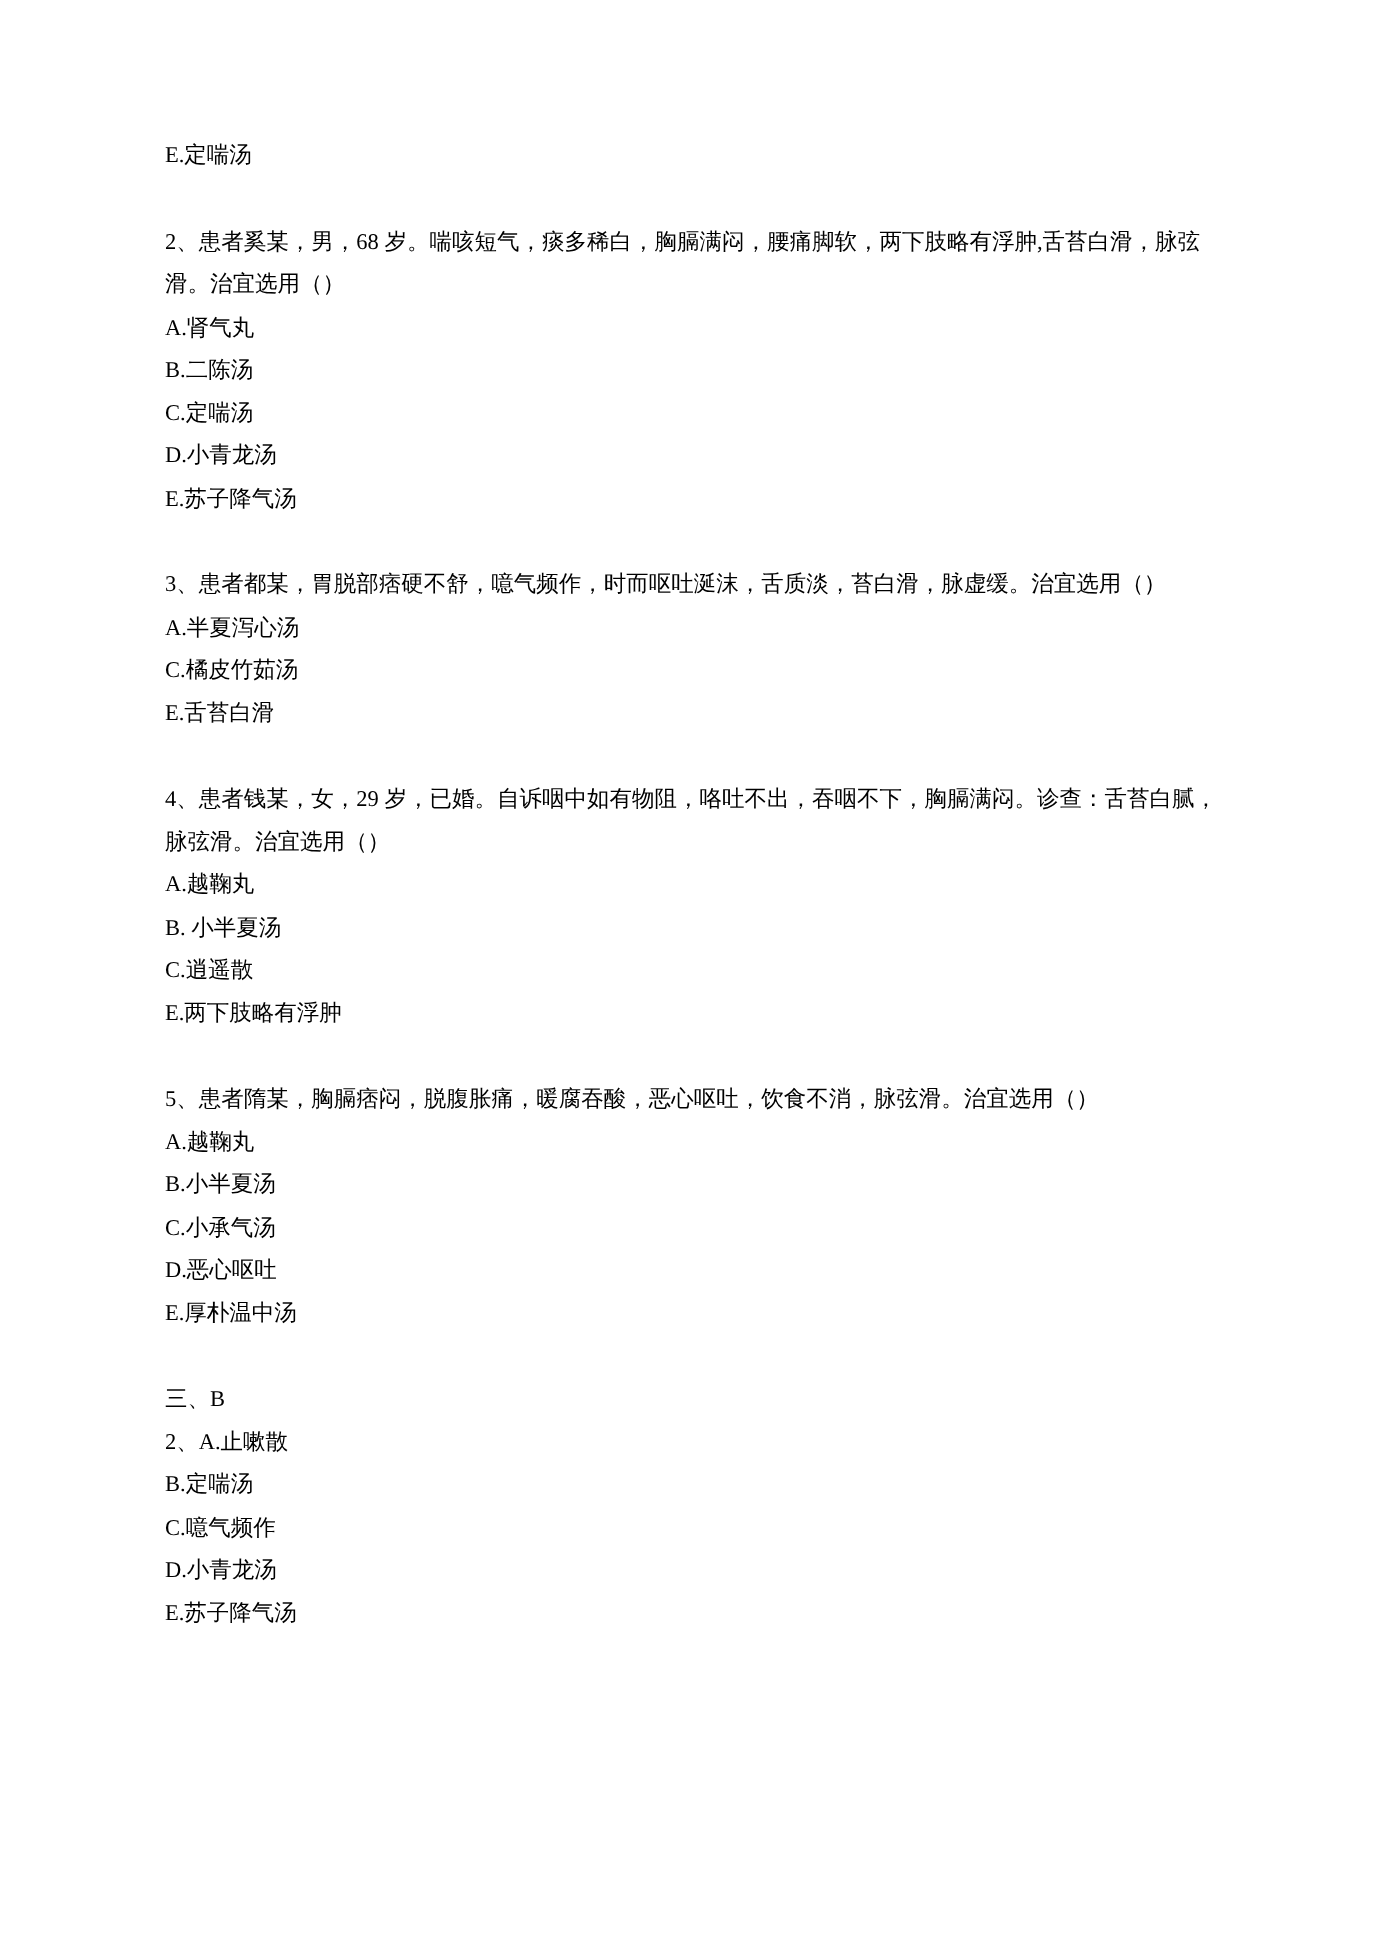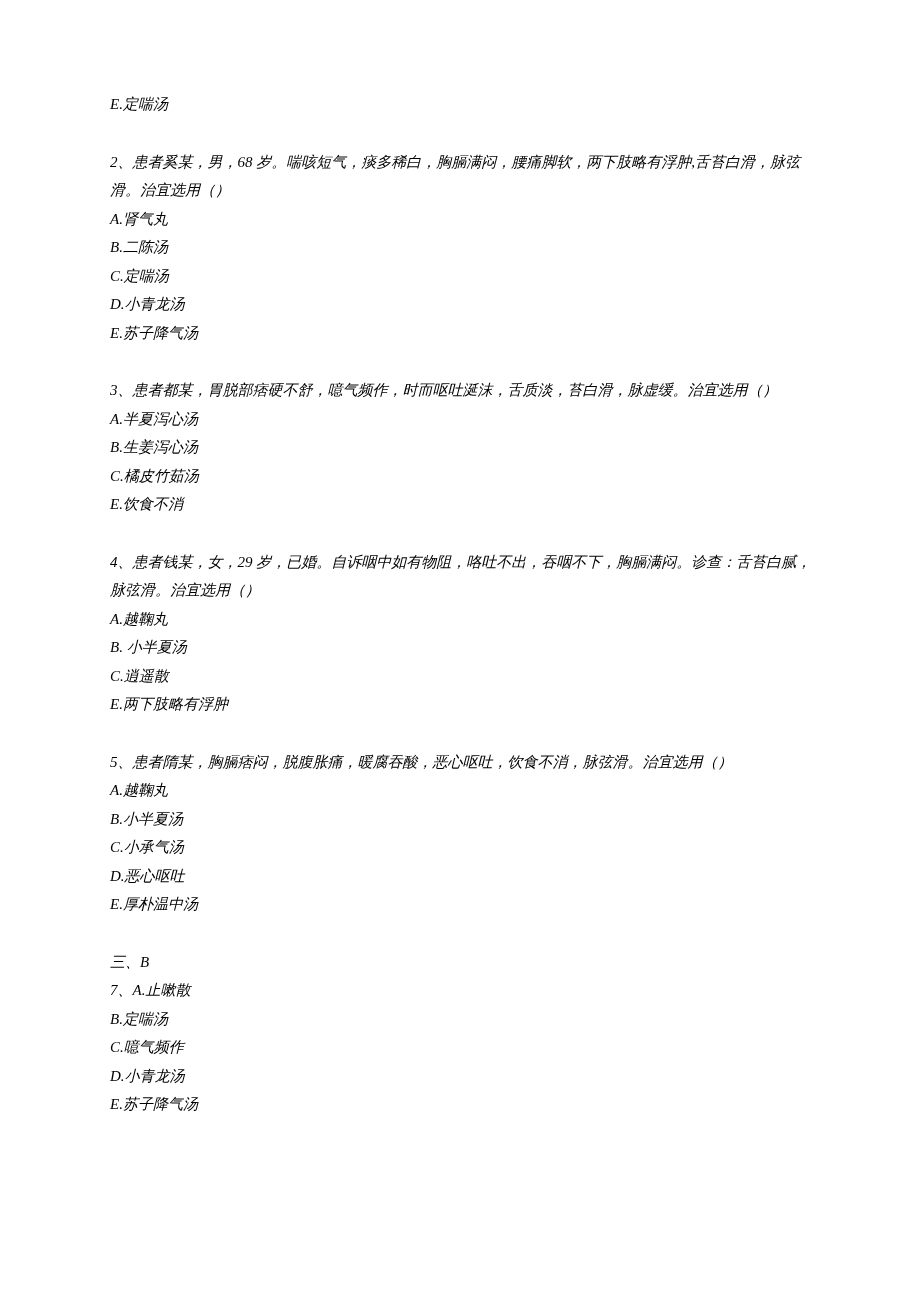--- a/index.html
+++ b/index.html
@@ -12,21 +12,20 @@
     min-height: 1301px;
     font-family: "Songti SC", SimSun, "宋体", serif;
     font-size: 15px;
     color: #000;
     line-height: 1.9;
     box-sizing: border-box;
     padding: 90px 100px 60px 110px;
   }
   .block {
     margin-bottom: 29px;
-    font-style: italic;
   }
   .line {
     display: block;
   }
   .section-label {
     margin-top: 15px;
   }
 </style>
 </head>
 <body>
@@ -40,23 +39,22 @@
   <span class="line">A.肾气丸</span>
   <span class="line">B.二陈汤</span>
   <span class="line">C.定喘汤</span>
   <span class="line">D.小青龙汤</span>
   <span class="line">E.苏子降气汤</span>
 </div>
 
 <div class="block">
   <span class="line">3、患者都某，胃脱部痞硬不舒，噫气频作，时而呕吐涎沫，舌质淡，苔白滑，脉虚缓。治宜选用（）</span>
   <span class="line">A.半夏泻心汤</span>
-  <span class="line">B.生姜泻心汤</span>
   <span class="line">C.橘皮竹茹汤</span>
-  <span class="line">E.饮食不消</span>
+  <span class="line">E.舌苔白滑</span>
 </div>
 
 <div class="block">
   <span class="line">4、患者钱某，女，29 岁，已婚。自诉咽中如有物阻，咯吐不出，吞咽不下，胸膈满闷。诊查：舌苔白腻，脉弦滑。治宜选用（）</span>
   <span class="line">A.越鞠丸</span>
   <span class="line">B. 小半夏汤</span>
   <span class="line">C.逍遥散</span>
   <span class="line">E.两下肢略有浮肿</span>
 </div>
 
@@ -64,18 +62,18 @@
   <span class="line">5、患者隋某，胸膈痞闷，脱腹胀痛，暖腐吞酸，恶心呕吐，饮食不消，脉弦滑。治宜选用（）</span>
   <span class="line">A.越鞠丸</span>
   <span class="line">B.小半夏汤</span>
   <span class="line">C.小承气汤</span>
   <span class="line">D.恶心呕吐</span>
   <span class="line">E.厚朴温中汤</span>
 </div>
 
 <div class="block section-label">
   <span class="line">三、B</span>
-  <span class="line">7、A.止嗽散</span>
+  <span class="line">2、A.止嗽散</span>
   <span class="line">B.定喘汤</span>
   <span class="line">C.噫气频作</span>
   <span class="line">D.小青龙汤</span>
   <span class="line">E.苏子降气汤</span>
 </div>
 
 </body></html>

